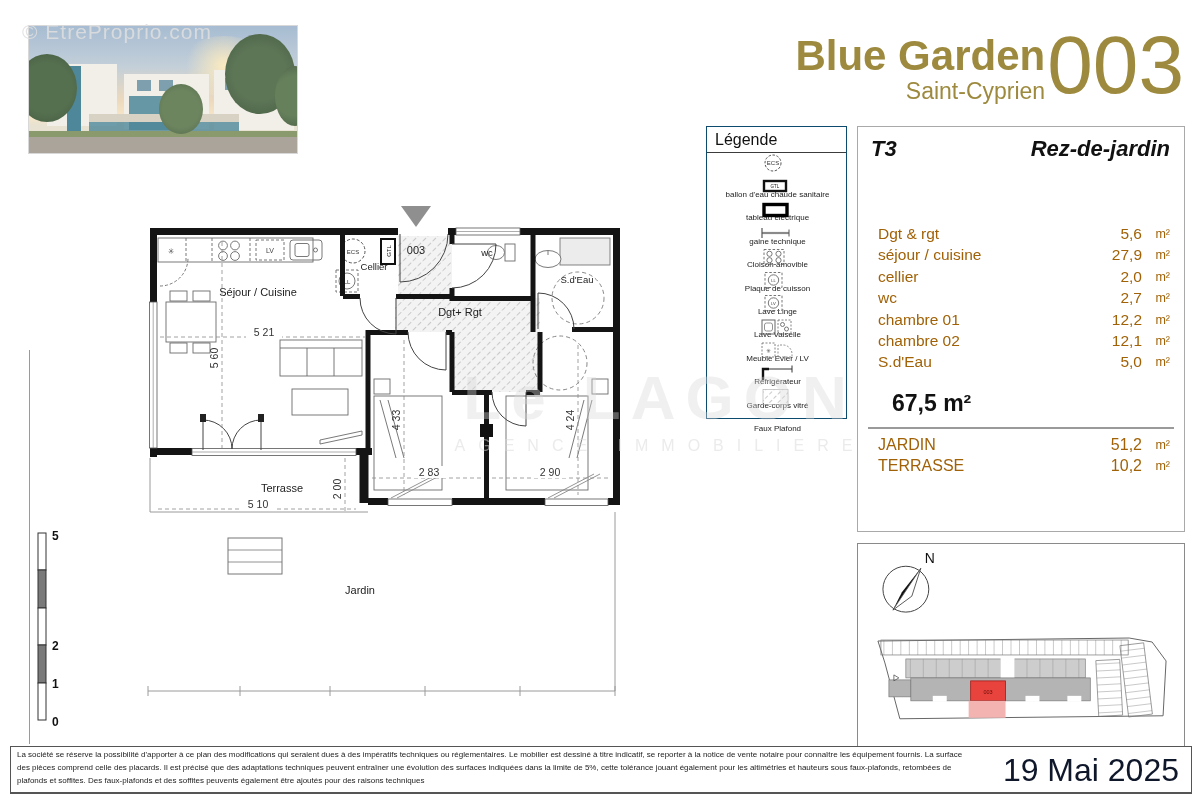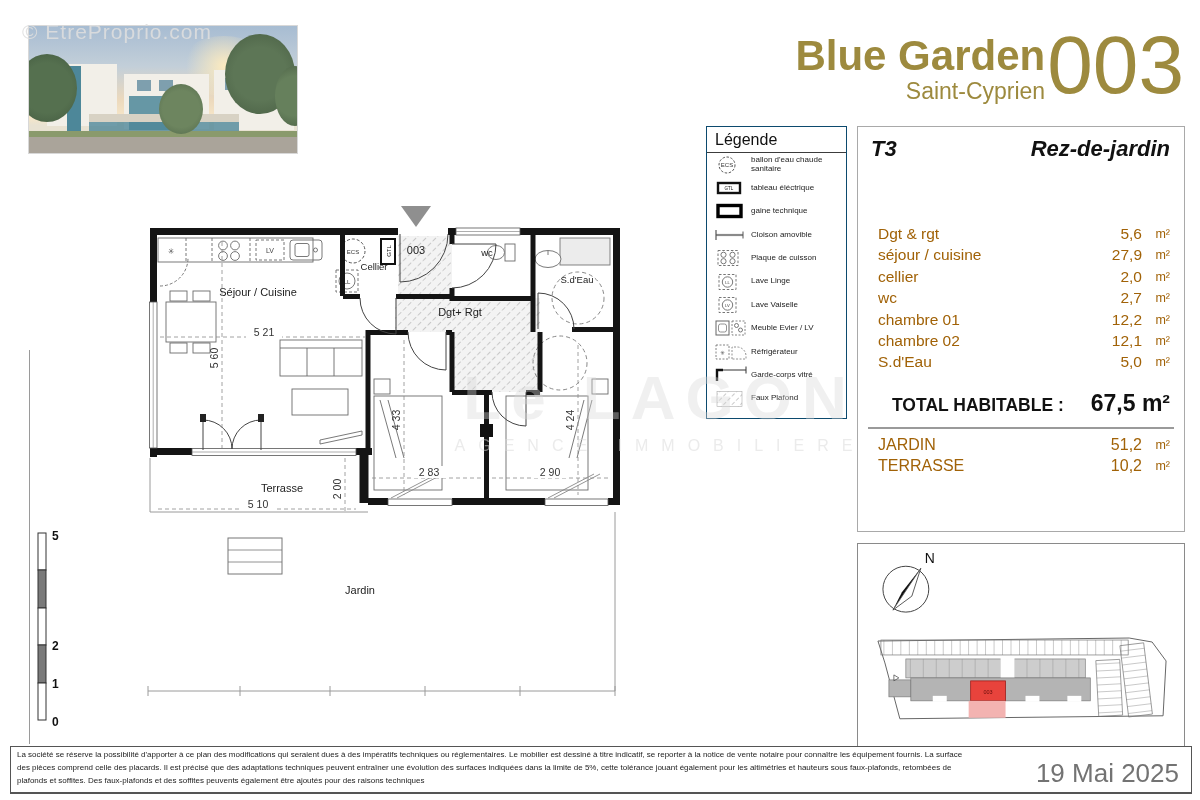--- a/index.html
+++ b/index.html
@@ -28,21 +28,21 @@
   
   .brand{right:16px;top:26px;display:flex;align-items:flex-start;z-index:3;}
   .brand-col{text-align:right;padding-top:8px;}
   .brand-name{font-size:42px;font-weight:bold;color:#9d8a3e;line-height:1.05;}
   .brand-city{font-size:23px;color:#9d8a3e;margin-top:0px;}
   .brand-lot{font-size:82px;color:#9d8a3e;line-height:.95;margin-left:2px;}
 
   
   .legend{left:706px;top:126px;width:139px;height:291px;border:1px solid #0c4a6e;background:#fff;z-index:3;}
   .legend-title{font-size:16px;color:#111;padding:4px 8px 3px 8px;border-bottom:1px solid #3c3c3c;}
-  .lg-row{display:flex;align-items:center;height:23.4px;padding:0 4px 0 6px;}
+  .lg-row{display:flex;align-items:center;height:23.4px;padding:0 4px 0 6px;flex-direction:column;}
   .lg-icon{width:38px;flex:0 0 38px;display:flex;justify-content:flex-start;}
   .lg-label{font-size:8px;color:#222;line-height:1.05;}
 
   
   .info{left:857px;top:126px;width:326px;height:404px;border:1px solid #a9a9a9;background:#fff;z-index:3;}
   .info-head{display:flex;justify-content:space-between;padding:9px 14px 0 13px;font-size:22px;font-weight:bold;color:#111;font-style:italic;}
   .rooms{margin-top:62px;padding:0 14px 0 20px;}
   .room-row{display:flex;align-items:baseline;line-height:19.4px;font-size:15.5px;color:#a16207;}
   .room-row .rl{flex:1;}
   .room-row .ra{width:58px;text-align:right;}
@@ -53,21 +53,21 @@
   .divider{margin:10px 10px 6px 10px;border-top:2px solid #9a9a9a;}
   .outdoor{padding:0 14px 0 20px;}
   .outdoor .room-row{font-size:16px;}
 
   
   .siteplan{left:857px;top:543px;width:326px;height:202px;border:1px solid #8a8a8a;background:#fff;z-index:3;}
 
   
   .footer{left:10px;top:746px;width:1180px;height:45px;border:1px solid #555;border-bottom-width:2px;background:#fff;z-index:4;}
   .disclaimer{position:absolute;left:6px;top:2px;width:952px;font-size:8px;line-height:1.62;color:#222;}
-  .date{position:absolute;right:12px;bottom:3px;font-size:26px;color:#737373;}
+  .date{position:absolute;right:12px;bottom:3px;font-size:32px;color:#0f172a;}
 
   
   .plan-wrap{left:10px;top:195px;width:690px;height:560px;z-index:2;}
   svg text{font-family:"Liberation Sans",sans-serif;}
   .rlabel{font-size:11px;fill:#222;}
   .rlabel-s{font-size:9.5px;fill:#222;}
   .dim{font-size:10.5px;fill:#333;}
   .tinytxt{font-size:6px;fill:#333;}
   .furn{stroke:#6a6a6a;stroke-width:.9;fill:#fff;}
   .furnl{stroke:#6a6a6a;stroke-width:.9;fill:none;}
@@ -264,21 +264,20 @@
         <span class="ra">12,1</span>
         <span class="ru">m²</span>
       </div>
     <div class="room-row">
         <span class="rl">S.d'Eau</span>
         <span class="ra">5,0</span>
         <span class="ru">m²</span>
       </div>
   </div>
   <div class="total-row">
-    <span class="tl">TOTAL HABITABLE :</span>
     <span class="tv">67,5 m²</span>
   </div>
   <div class="divider"></div>
   <div class="outdoor">
     <div class="room-row">
         <span class="rl">JARDIN</span>
         <span class="ra">51,2</span>
         <span class="ru">m²</span>
       </div>
     <div class="room-row">

